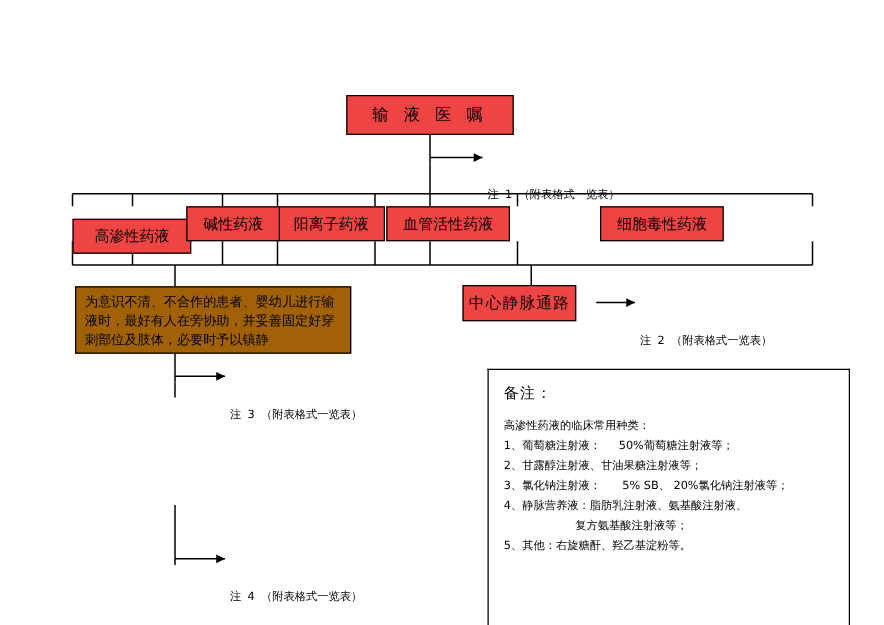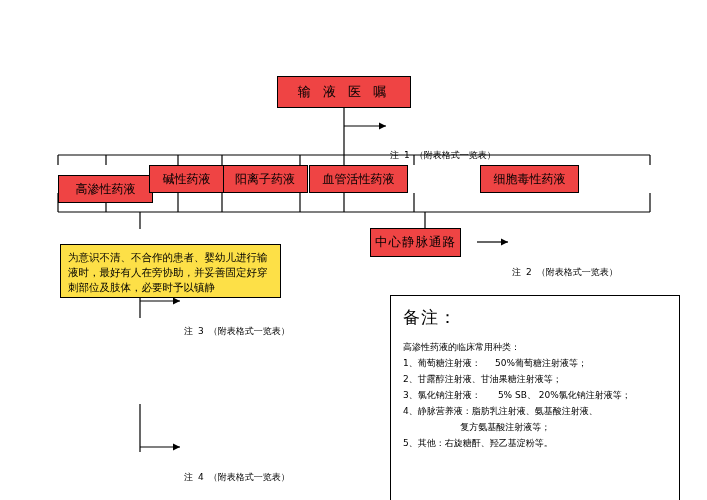--- a/index.html
+++ b/index.html
@@ -38,41 +38,40 @@
   .box.node {
     font-size: 12px;
   }
   .box.cvc {
     font-size: 12.5px;
     letter-spacing: 1px;
   }
   .textbox {
     position: absolute;
     border: 1px solid #000;
-    background: #fde047;
+    background: #a16207;
     box-sizing: border-box;
     font-size: 10.5px;
     line-height: 15px;
     color: #000;
     padding: 5px 7px;
     text-align: left;
     white-space: pre-wrap;
-    margin-top: 15px;
   }
   .notebox {
     position: absolute;
     border: 1px solid #000;
     border-bottom: none;
     background: #fff;
     box-sizing: border-box;
     padding: 10px 12px;
     color: #000;
   }
   .notebox .note-title {
-    font-size: 17px;
+    font-size: 12px;
     margin-bottom: 10px;
     letter-spacing: 1px;
   }
   .notebox .note-line {
     font-size: 9px;
     line-height: 16px;
     white-space: pre-wrap;
   }
   .anno {
     position: absolute;

